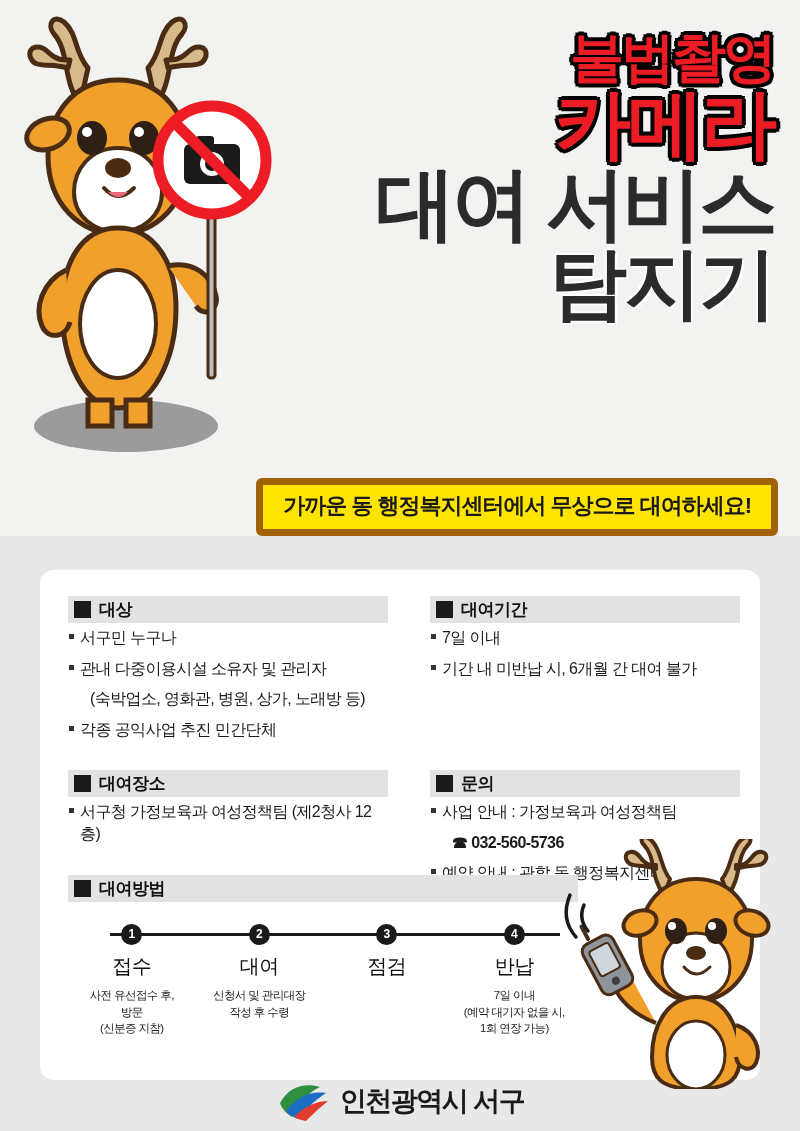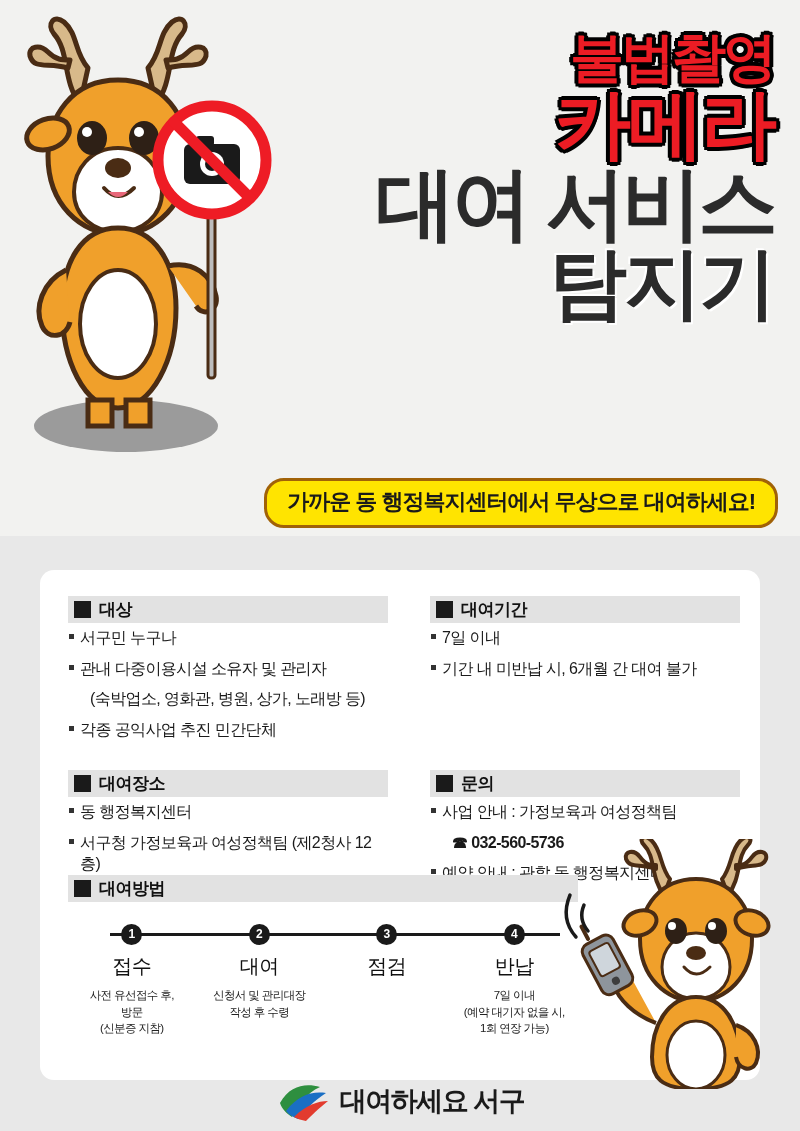--- a/index.html
+++ b/index.html
@@ -51,22 +51,22 @@
   }
   .t4 {
     font-size: 80px; font-weight: bold; letter-spacing: -4px;
     color: #2b2b2b;
   }
 
   .ribbon {
     position: absolute;
     right: 22px; top: 478px;
     background: #ffe400;
-    border: 3px solid #a16207;
-    border-radius: 20px;
+    border: 7px solid #a16207;
+    border-radius: 6px;
     padding: 6px 20px 8px;
     font-size: 22px; font-weight: bold; color: #1a1a1a;
     letter-spacing: -1px;
     white-space: nowrap;
   }
 
   
   .mascot-top { position: absolute; left: 8px; top: 8px; width: 300px; height: 460px; }
 
   
@@ -228,21 +228,20 @@
       <li class="dot">기간 내 미반납 시, 6개월 간 대여 불가</li>
     </ul>
   </div>
 
   <div class="col-left-2">
     <div class="section-head">
       <span class="sq"></span>
       <span class="ttl">대여장소</span>
     </div>
     <ul class="bullets">
-      <li class="dot">동 행정복지센터</li>
       <li class="dot">서구청 가정보육과 여성정책팀 (제2청사 12층)</li>
     </ul>
   </div>
 
   <div class="col-right-2">
     <div class="section-head">
       <span class="sq"></span>
       <span class="ttl">문의</span>
     </div>
     <ul class="bullets">
@@ -335,14 +334,14 @@
     <path d="M24 98 Q8 80 18 56"></path>
   </g>
 </svg>
 
 <div class="footer">
   <svg width="54" height="44" viewBox="0 0 54 44">
     <path d="M4 24 C14 6 30 4 44 8 C30 14 24 26 16 38 C10 34 6 30 4 24 Z" fill="#2e8f3f"></path>
     <path d="M10 32 C22 16 36 12 50 14 C38 22 30 30 22 40 C17 38 13 36 10 32 Z" fill="#1a6fc4"></path>
     <path d="M18 38 C30 26 42 22 52 22 C42 30 36 36 30 42 C26 41 21 40 18 38 Z" fill="#e23b2e"></path>
   </svg>
-  <span class="footer-text">대여하세요 서구</span>
+  <span class="footer-text">인천광역시 서구</span>
 </div>
 
 </body></html>

